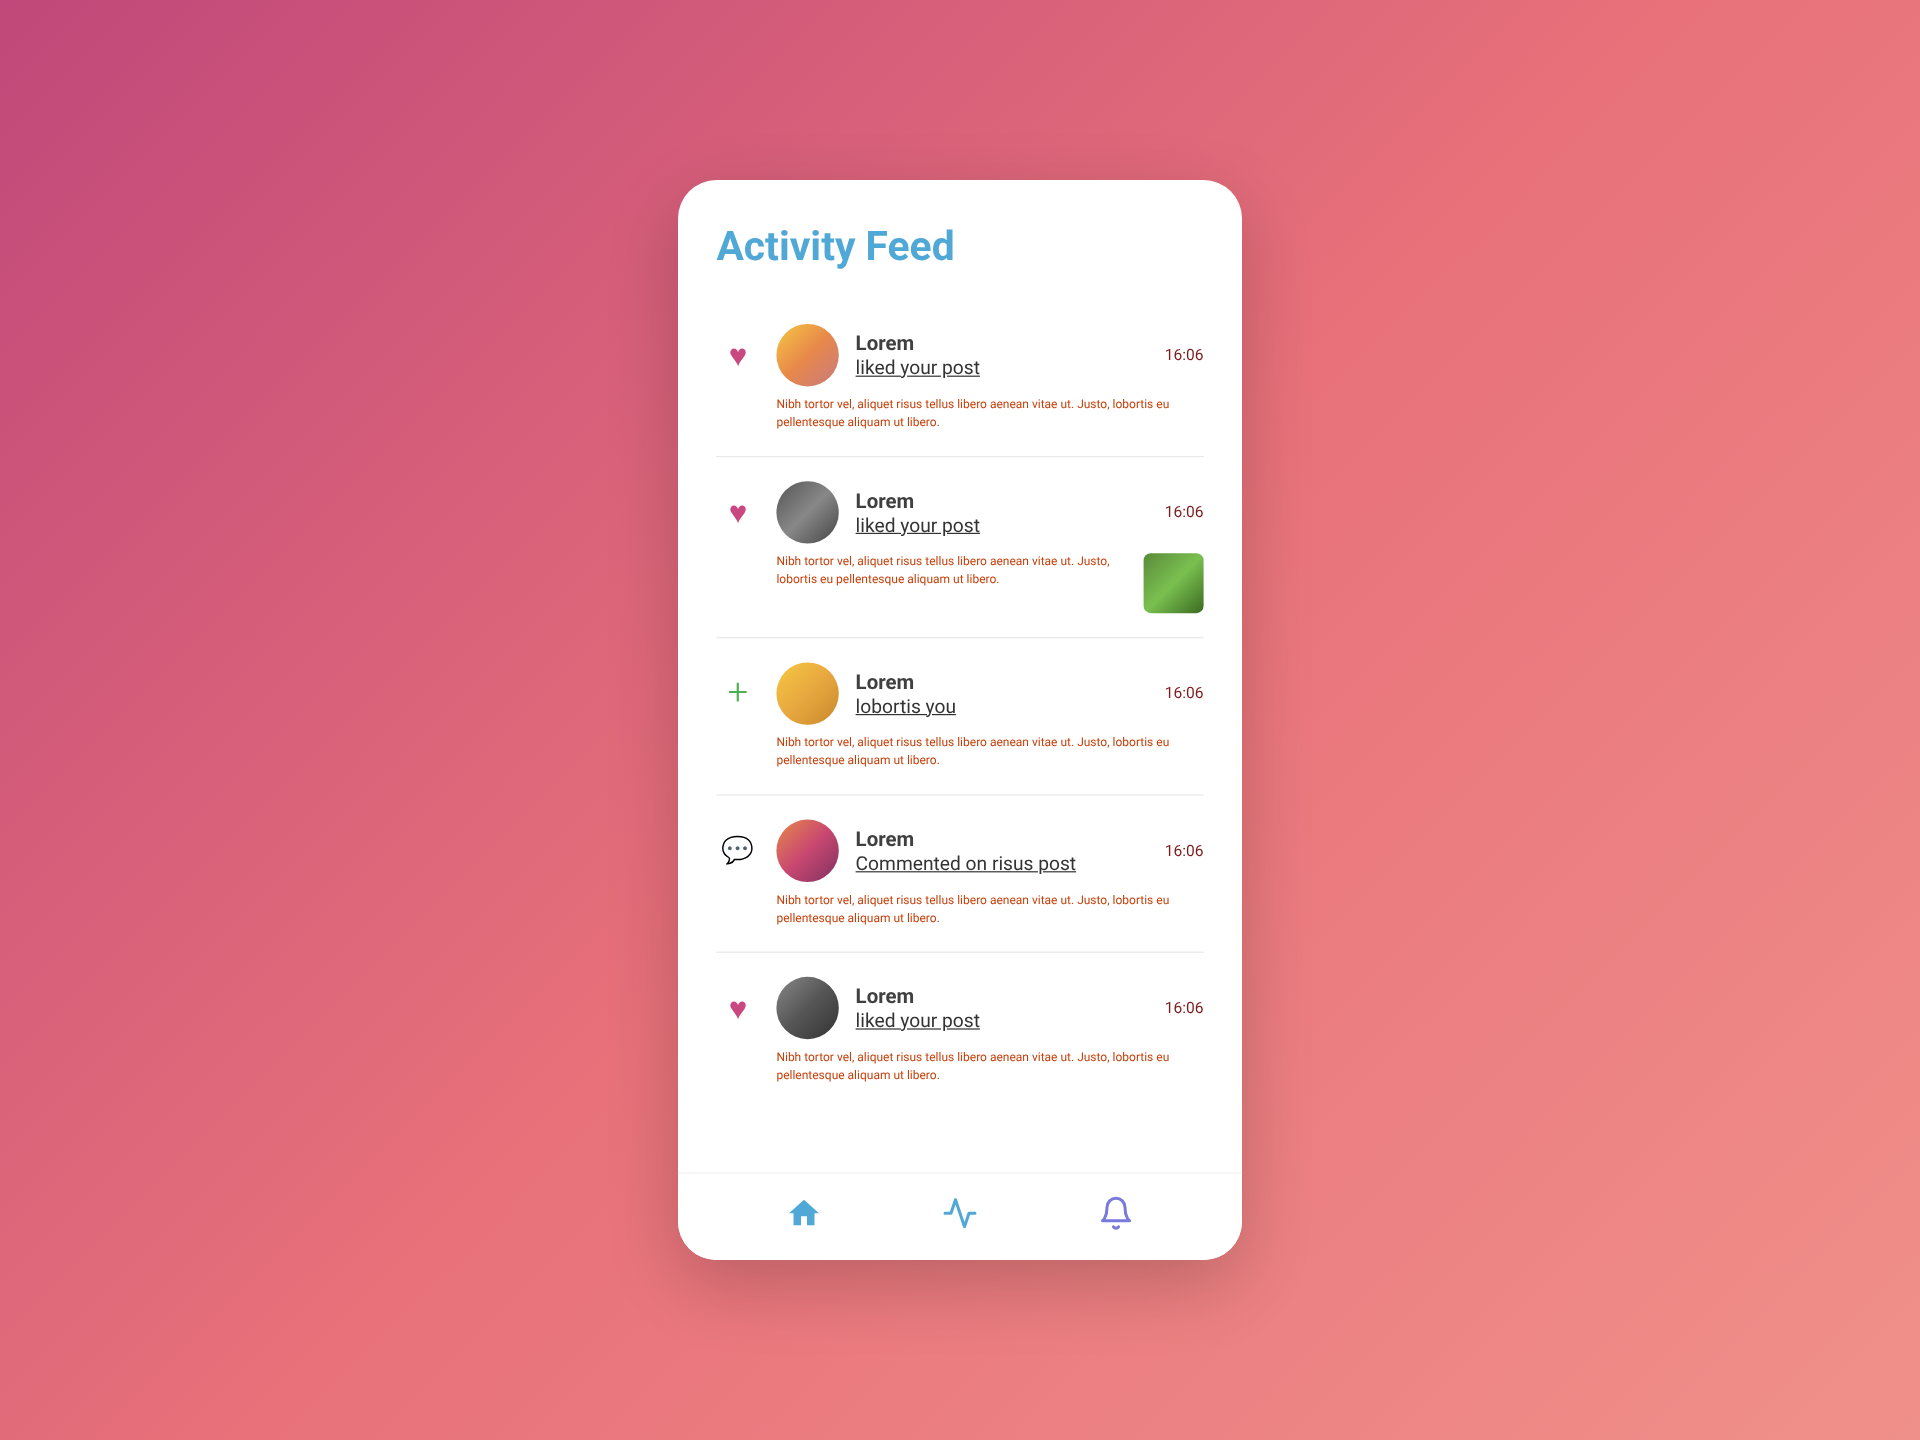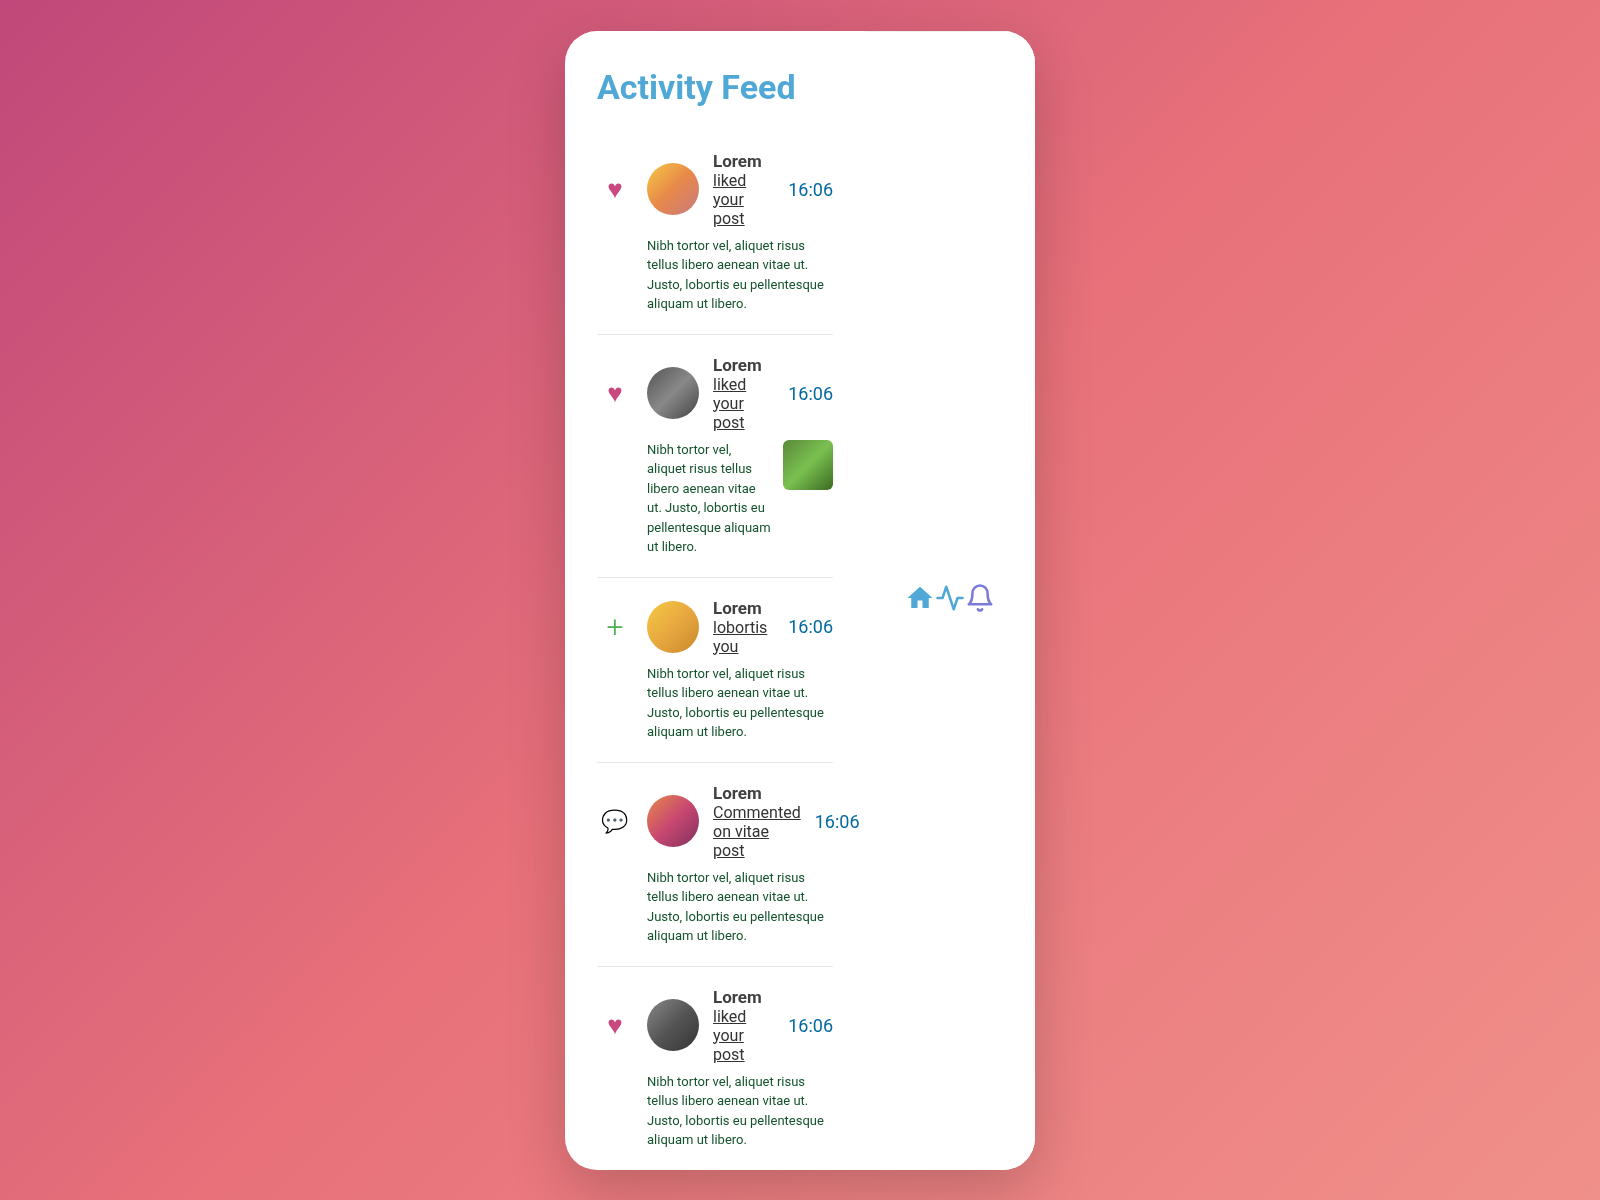--- a/index.html
+++ b/index.html
@@ -13,21 +13,21 @@
       justify-content: center;
       font-family: -apple-system, BlinkMacSystemFont, 'Segoe UI', Roboto, sans-serif;
     }
 
     .phone-card {
       background: #ffffff;
       border-radius: 32px;
       width: 470px;
       min-height: 900px;
       display: flex;
-      flex-direction: row;
+      flex-direction: column;
       overflow: hidden;
       box-shadow: 0 20px 60px rgba(0,0,0,0.2);
     }
 
     .card-content {
       flex: 1;
       padding: 36px 32px 0 32px;
       overflow: hidden;
     }
 
@@ -112,36 +112,36 @@
       color: #404040;
     }
 
     .action-text {
       font-size: 16px;
       color: #333;
       text-decoration: underline;
     }
 
     .timestamp {
-      font-size: 18px;
-      color: #0369a1;
+      font-size: 13px;
+      color: #7f1d1d;
       flex-shrink: 0;
     }
 
     .feed-item-body {
       margin-top: 8px;
       padding-left: 50px;
       display: flex;
       gap: 10px;
       align-items: flex-start;
     }
 
     .body-text {
-      font-size: 13px;
-      color: #14532d;
+      font-size: 10px;
+      color: #c2410c;
       line-height: 1.5;
       flex: 1;
     }
 
     .thumb {
       width: 50px;
       height: 50px;
       border-radius: 6px;
       flex-shrink: 0;
       background: linear-gradient(135deg, #5a8a3a, #7ac050, #3a6a20);
@@ -248,21 +248,21 @@
         <div class="feed-item">
       <div class="feed-item-top">
         <div class="action-icon">
               <span class="comment-icon" style="font-size:22px;">💬</span>
             </div>
         <div class="avatar avatar-4">
           <div class="avatar-face"></div>
         </div>
         <div class="feed-item-info">
           <div class="user-name">Lorem</div>
-          <div class="action-text">Commented on vitae post</div>
+          <div class="action-text">Commented on risus post</div>
         </div>
         <div class="timestamp">16:06</div>
       </div>
       <div class="feed-item-body">
         <div class="body-text">Nibh tortor vel, aliquet risus tellus libero aenean vitae ut. Justo, lobortis eu pellentesque aliquam ut libero.</div>
 
       </div>
     </div>
         <div class="feed-item">
       <div class="feed-item-top">

